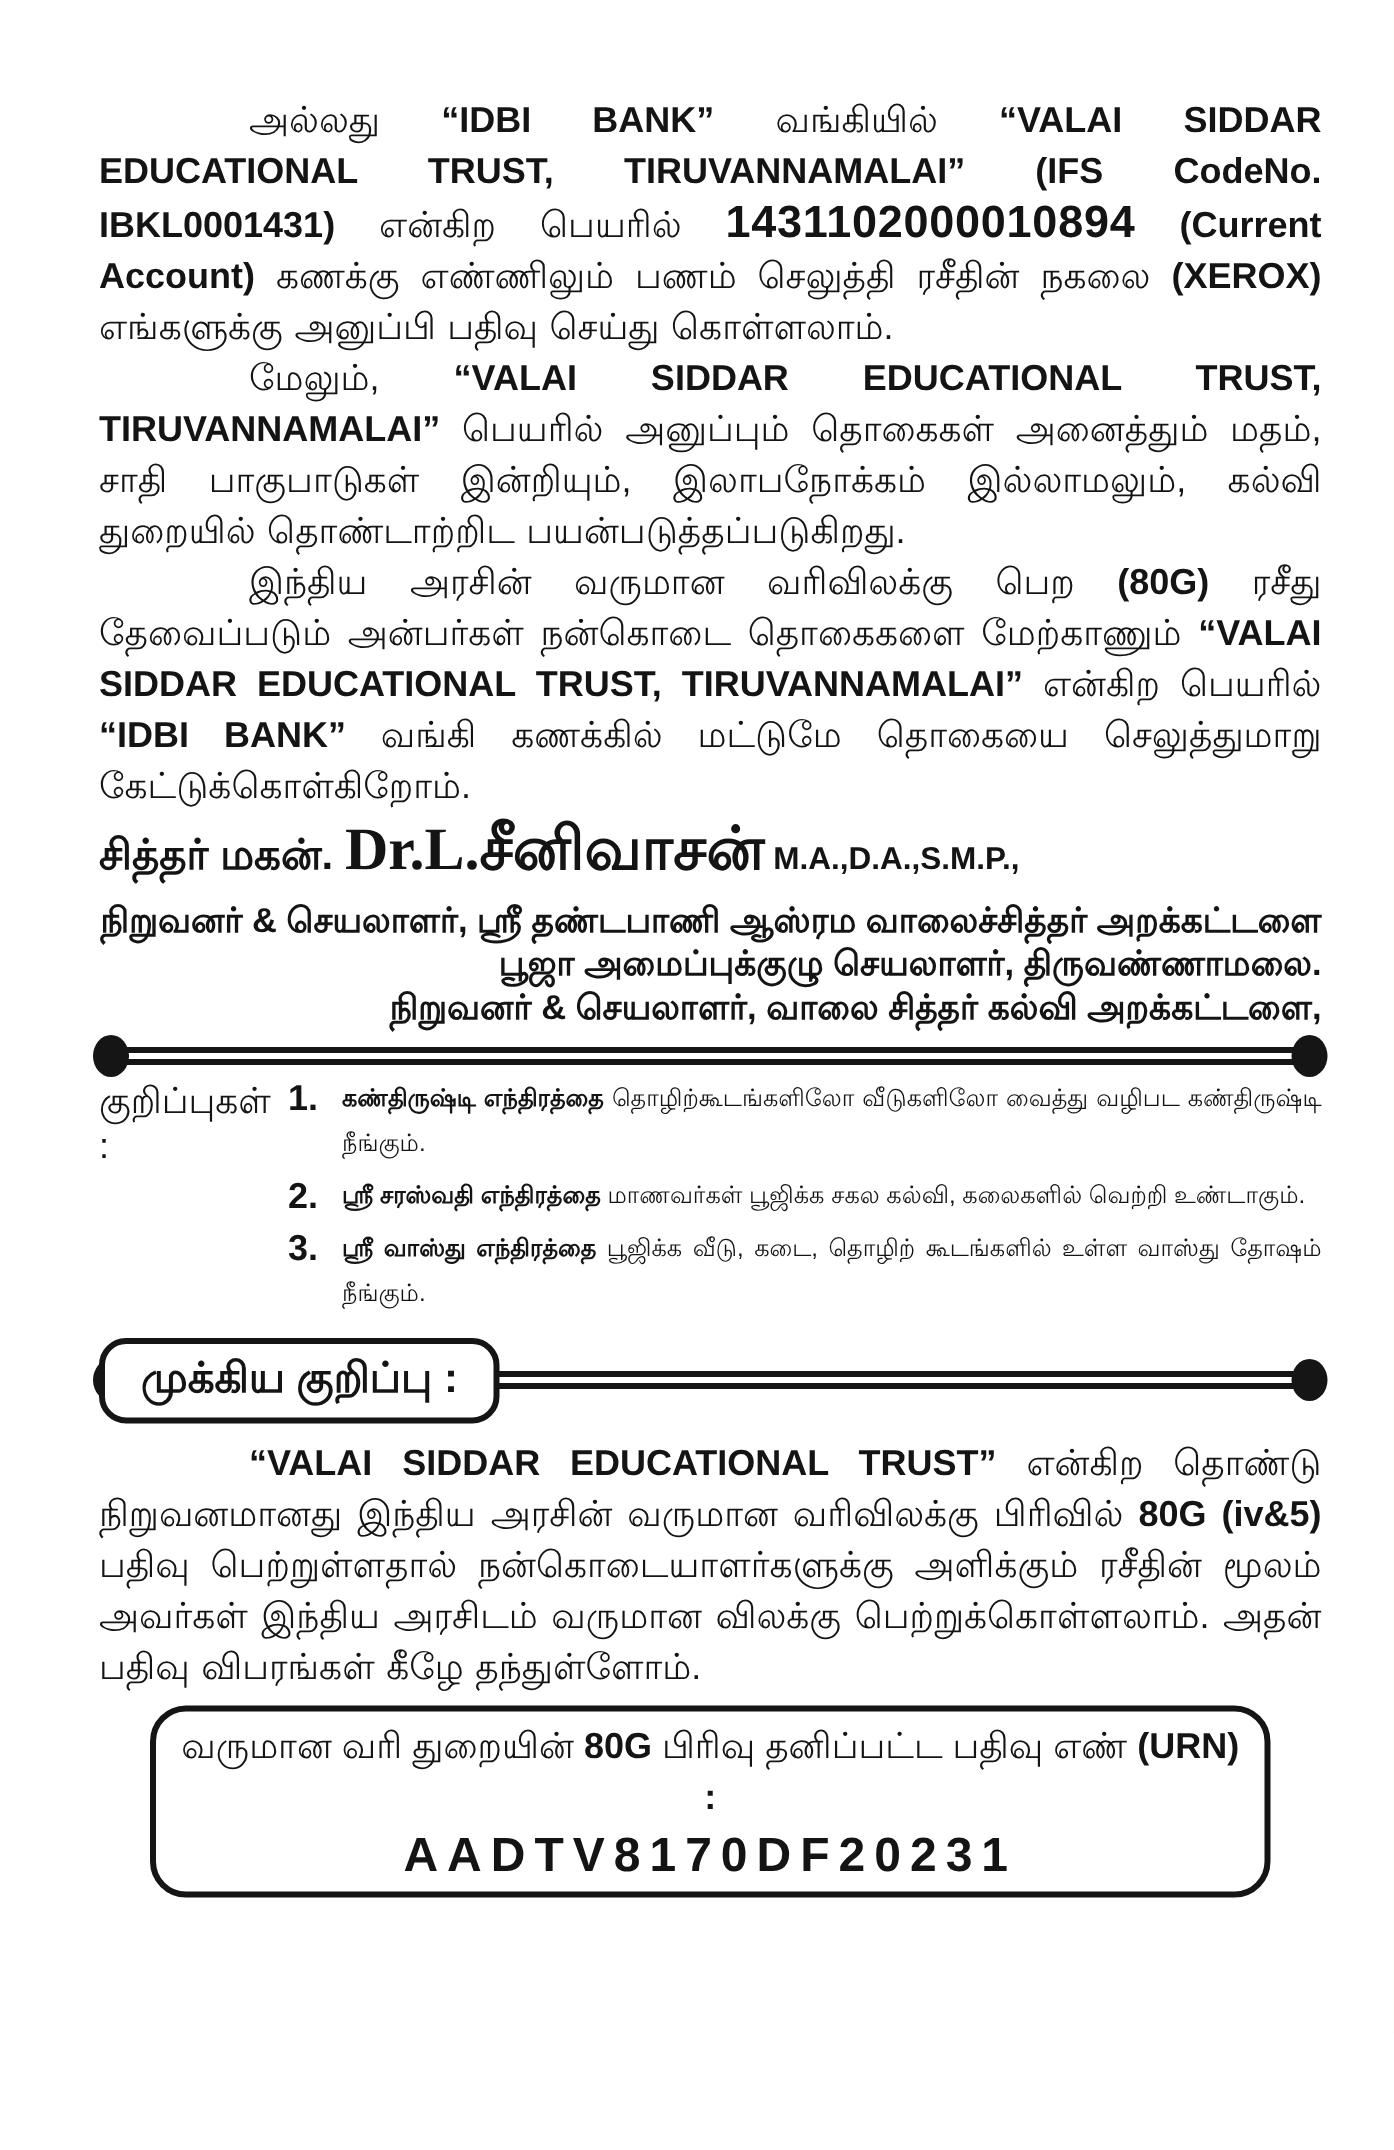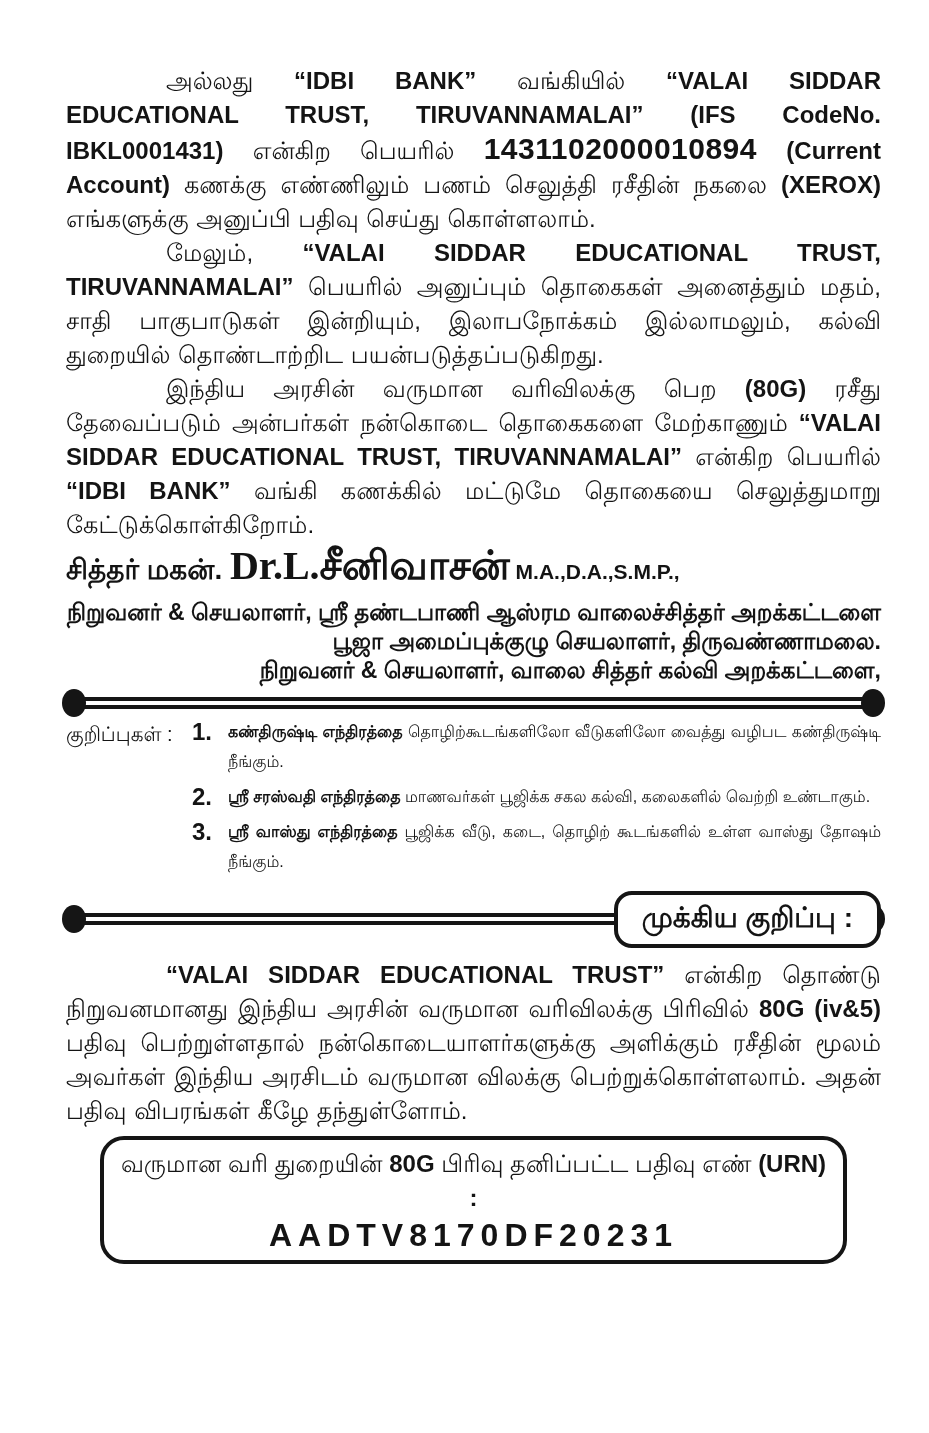--- a/index.html
+++ b/index.html
@@ -22,27 +22,27 @@
   .name-line{line-height:48px;}
   .nb{font-weight:bold;font-size:28px;}
   .nsf{font-family:"Liberation Serif","DejaVu Serif",serif;font-weight:bold;font-size:40px;}
   .nd{font-weight:bold;font-size:21px;}
   .role{text-align:right;font-weight:bold;font-size:23px;line-height:29px;}
   .sep{position:relative;height:12px;border-top:4px solid #151515;border-bottom:4px solid #151515;box-sizing:border-box;margin:12px 0 8px;}
   .dot{position:absolute;top:50%;transform:translateY(-50%);width:24px;height:28px;background:#151515;border-radius:50%;}
   .dl{left:-4px;}
   .dr{right:-4px;}
   .notes{display:flex;margin-top:2px;}
-  .notes-label{flex:none;width:126px;font-size:20px;line-height:30px;padding-top:2px;}
+  .notes-label{flex:none;width:126px;font-size:24px;line-height:30px;padding-top:2px;}
   .notes-items{flex:1;}
   .note-item{display:flex;margin-bottom:5px;}
   .note-num{flex:none;width:36px;font-weight:bold;font-size:24px;line-height:30px;}
   .note-text{flex:1;font-size:16px;line-height:30px;text-align:justify;}
   .note-text .lead{font-weight:bold;}
-  .sep2{position:relative;height:66px;margin:4px 0 6px;display:flex;align-items:center;justify-content:flex-end;}
+  .sep2{position:relative;height:66px;margin:4px 0 6px;display:flex;align-items:center;justify-content:flex-start;}
   .sep-line{position:absolute;left:0;right:0;top:50%;margin-top:-6px;height:12px;border-top:4px solid #151515;border-bottom:4px solid #151515;box-sizing:border-box;}
   .note-box{position:relative;z-index:1;background:#ffffff;border:4px solid #151515;border-radius:18px;padding:7px 24px;font-weight:bold;font-size:28px;}
   .urn-box{border:4px solid #151515;border-radius:24px;margin:8px 34px 0 34px;text-align:center;padding:7px 10px 5px;}
   .urn-line1{font-size:24px;line-height:34px;text-align:center;}
   .urn-value{font-weight:bold;font-size:32px;line-height:40px;letter-spacing:6px;}
 </style>
 </head>
 <body>
 
 <div class="page">

